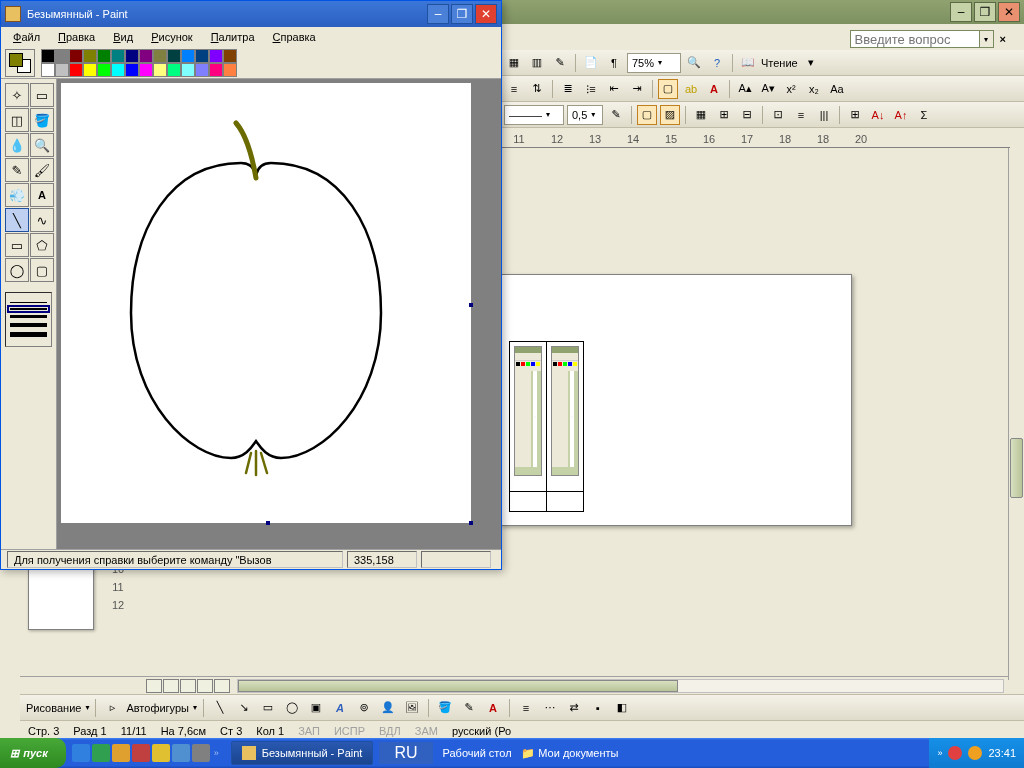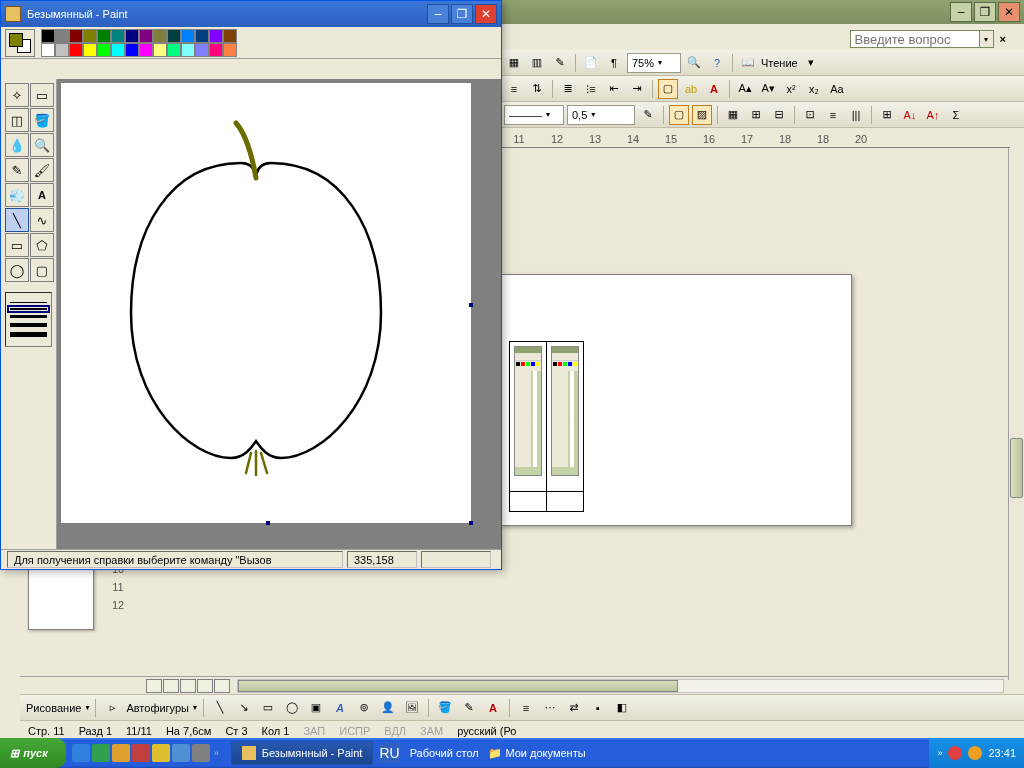--- a/index.html
+++ b/index.html
@@ -96,21 +96,21 @@
 .taskbar { position: absolute; left: 0; right: 0; bottom: 0; height: 30px; background: linear-gradient(#3c81f3,#245edb 8%,#245edb 92%,#1a4ab8); display: flex; align-items: center; z-index: 20; }
 .start { height: 30px; background: linear-gradient(#47a837,#2e8a20); color: white; font-weight: bold; font-style: italic; padding: 0 18px 0 10px; display: flex; align-items: center; font-size: 14px; border-radius: 0 10px 10px 0; }
 .ql { display: flex; gap: 2px; padding: 0 6px; align-items:center; }
 .ql .qi { width: 18px; height: 18px; background: #6090e0; border-radius: 2px; }
 .task-btns { display: flex; gap: 2px; margin-left: 4px; }
 .task-btn { height: 24px; background: linear-gradient(#5a95f0,#3870d0); border: 1px solid #2050a0; color: white; padding: 0 10px; display: flex; align-items: center; gap: 6px; font-size: 11px; border-radius: 2px; min-width: 140px; }
 .task-btn.active { background: linear-gradient(#2858b0,#1a4590); }
 .task-btn .ti { width: 14px; height: 14px; background: #e0e0e0; }
 .tray { margin-left: auto; background: linear-gradient(#1690e8,#0f7ad0); height: 30px; display: flex; align-items: center; padding: 0 8px; gap: 6px; color: white; font-size: 11px; }
 .tray .ti { width: 14px; height: 14px; }
-.lang-btn { background: #3060c0; padding: 2px 0; color: white; font-size: 14px; margin-left:6px; }
+.lang-btn { background: #3060c0; padding: 2px 15px; color: white; font-size: 16px; margin-left:6px; }
 .desk-bar { display:flex; align-items:center; gap:10px; color:white; font-size:11px; padding:0 10px; }
 
 svg { display: block; }
 </style>
 </head>
 <body>
 
 <div class="word-win">
   <div class="word-titlebar">
     <div class="wbtn">–</div>
@@ -157,21 +157,21 @@
       <div class="tb-btn" style="color:#c00000;font-weight:bold">A</div>
       <div class="tb-sep"></div>
       <div class="tb-btn">A▴</div>
       <div class="tb-btn">A▾</div>
       <div class="tb-btn">x²</div>
       <div class="tb-btn">x₂</div>
       <div class="tb-btn">Aa</div>
     </div>
     <div class="tb-row">
       <div class="tb-combo" style="width:60px">———<span class="arr">▾</span></div>
-      <div class="tb-combo" style="width:68px">
+      <div class="tb-combo" style="width:36px">
           <span>0,5</span>
           <span class="arr">▾</span>
         </div>
       <div class="tb-btn">✎</div>
       <div class="tb-sep"></div>
       <div class="tb-btn" style="background:#fce8b8;border:1px solid #c08020">▢</div>
       <div class="tb-btn" style="background:#fce8b8;border:1px solid #c08020">▨</div>
       <div class="tb-sep"></div>
       <div class="tb-btn">▦</div>
       <div class="tb-btn">⊞</div>
@@ -302,21 +302,21 @@
       <div class="tb-btn">✎</div>
       <div class="tb-btn" style="color:#c00000;font-weight:bold">A</div>
       <div class="tb-sep"></div>
       <div class="tb-btn">≡</div>
       <div class="tb-btn">⋯</div>
       <div class="tb-btn">⇄</div>
       <div class="tb-btn">▪</div>
       <div class="tb-btn">◧</div>
     </div>
     <div class="status">
-      <span>Стр. 11</span>
+      <span>Стр. 3</span>
       <span>Разд 1</span>
       <span>11/11</span>
       <span>На 7,6см</span>
       <span>Ст 3</span>
       <span>Кол 1</span>
       <span class="dim">ЗАП</span>
       <span class="dim">ИСПР</span>
       <span class="dim">ВДЛ</span>
       <span class="dim">ЗАМ</span>
       <span>русский (Ро</span>
@@ -326,20 +326,28 @@
 
 <div class="paint-win">
   <div class="paint-tb">
     <div class="icon"></div>
     <span>Безымянный - Paint</span>
     <div class="btns">
       <div class="tbtn">–</div>
       <div class="tbtn">❐</div>
       <div class="tbtn close">✕</div>
     </div>
+  </div>
+  <div class="paint-menu">
+    <span class="mi">Файл</span>
+    <span class="mi">Правка</span>
+    <span class="mi">Вид</span>
+    <span class="mi">Рисунок</span>
+    <span class="mi">Палитра</span>
+    <span class="mi">Справка</span>
   </div>
   <div class="paint-palette">
     <div class="cur-colors">
       <div class="fg" style="background: rgb(128, 128, 0);"></div>
       <div class="bg" style="background: rgb(255, 255, 255);"></div>
     </div>
     <div class="palette-grid" id="palette-grid">
         <div class="pc" style="background: rgb(0, 0, 0);"></div>
         <div class="pc" style="background: rgb(128, 128, 128);"></div>
         <div class="pc" style="background: rgb(128, 0, 0);"></div>

